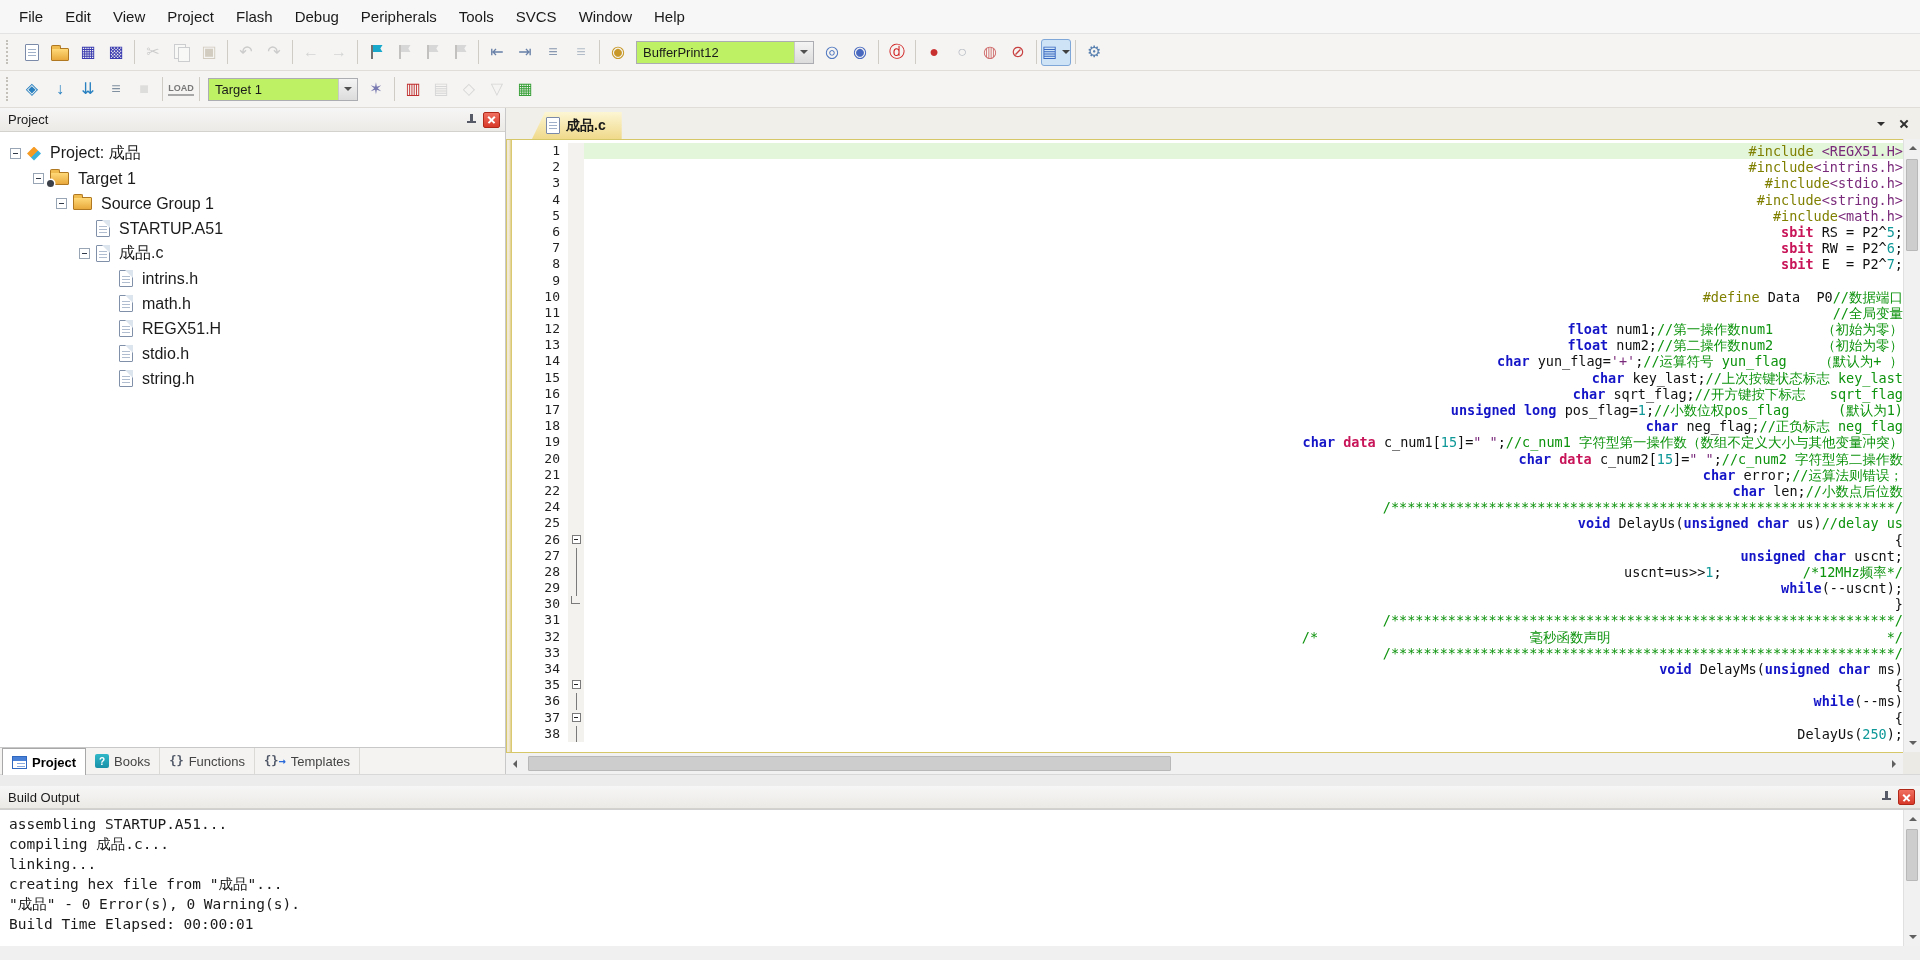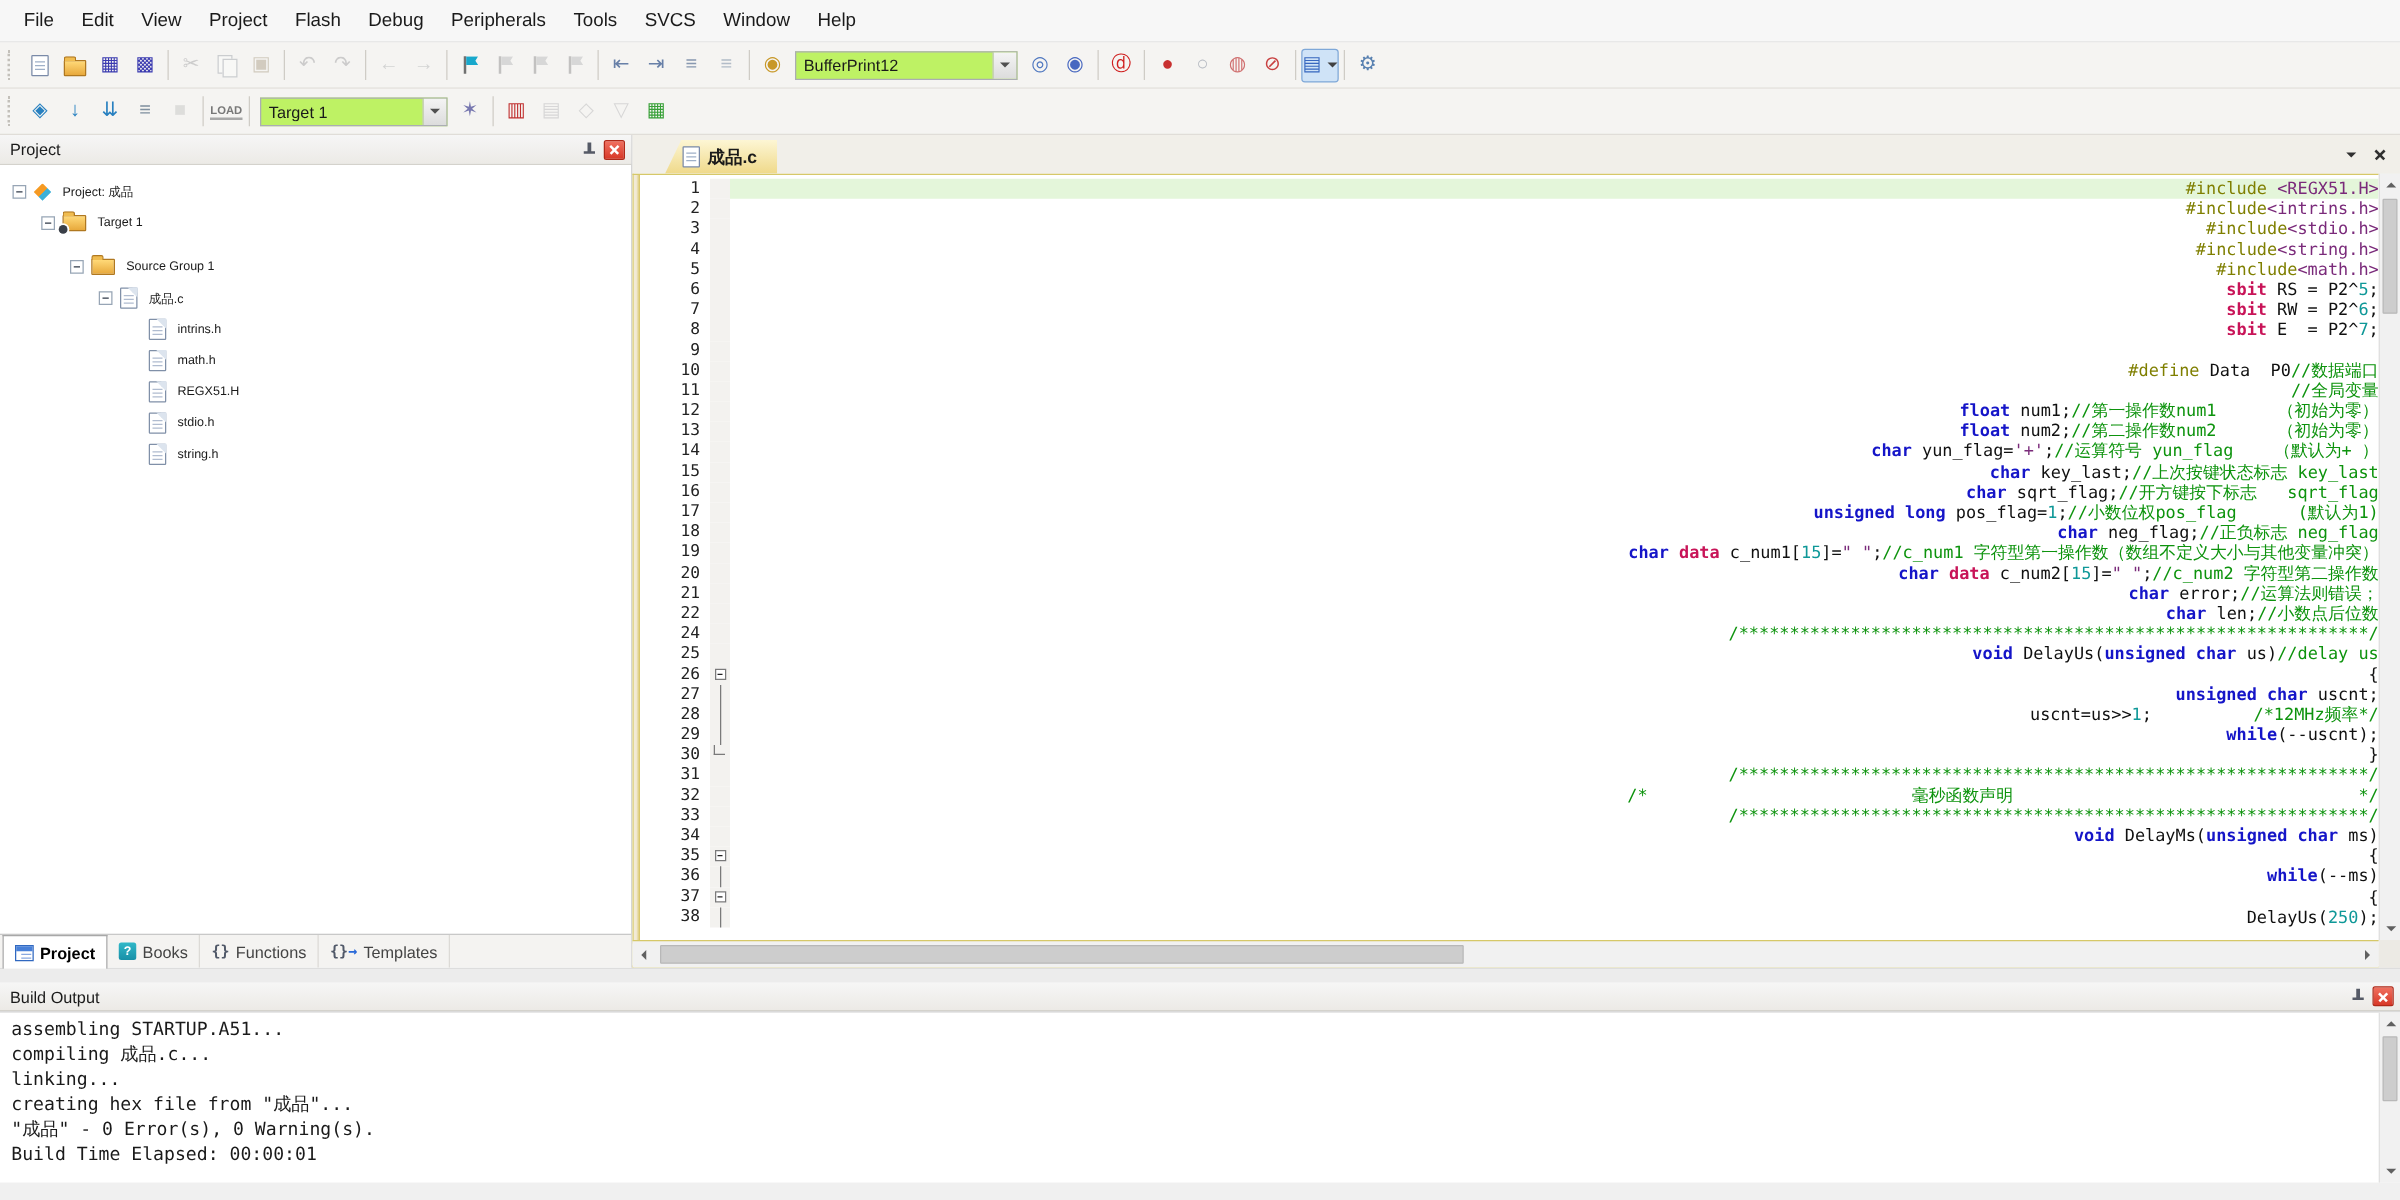--- a/index.html
+++ b/index.html
@@ -49,21 +49,21 @@
   #left { width:506px; background:#fff; border-right:1px solid #c8c8c8; display:flex; flex-direction:column; }
   .panel-cap { height:24px; background:linear-gradient(#f6f6f6,#eceae6); border-bottom:1px solid #d4d2cc;
     display:flex; align-items:center; padding:0 5px 0 8px; font-size:13px; flex:none; }
   .cap-title { flex:1; }
   .cap-pin { width:16px; height:16px; position:relative; margin-right:4px; }
   .cap-pin::before { content:""; position:absolute; left:7px; top:2px; width:3px; height:8px; background:#555a66; }
   .cap-pin::after { content:""; position:absolute; left:4px; top:9px; width:9px; height:2px; background:#555a66; box-shadow:3px 3px 0 -1px #555a66; }
   .cap-close { width:17px; height:16px; background:linear-gradient(#f07060,#d83828); border:1px solid #b02818; border-radius:2px; position:relative; }
   .cap-close::before, .cap-close::after { content:""; position:absolute; left:3px; top:6.5px; width:9px; height:1.6px; background:#fff; }
   .cap-close::before { transform:rotate(45deg); } .cap-close::after { transform:rotate(-45deg); }
-  #tree { flex:1; overflow:hidden; padding:9px 0 0 2px; font-size:10px;border-radius:23px; }
+  #tree { flex:1; overflow:hidden; padding:9px 0 0 2px; font-size:16px;border-radius:23px; }
   .trow { height:25px; display:flex; align-items:center; white-space:nowrap; }
   .expander { width:11px; height:11px; border:1px solid #97a5b5; background:#fff; position:relative; flex:none; margin-right:6px; }
   .expander::before { content:""; position:absolute; left:2px; top:4px; width:5px; height:1.4px; background:#303a48; }
   .exp-space { width:17px; flex:none; }
   .t-icon { flex:none; margin-right:6px; }
   .i-chip { width:14px; height:14px; background:linear-gradient(135deg,#f59a23 0 50%,#3bb0d8 50% 100%); clip-path:polygon(50% 0,100% 50%,50% 100%,0 50%); }
   .i-folder { width:19px; height:13px; background:linear-gradient(#ffd978,#e8a93c); border:1px solid #b07820; border-radius:1px; position:relative; }
   .i-folder::before { content:""; position:absolute; top:-4px; left:-1px; width:8px; height:3px; background:#f0bc50; border:1px solid #b07820; border-bottom:none; border-radius:2px 2px 0 0; }
   .i-folder.gear::after { content:""; position:absolute; left:-4px; bottom:-3px; width:7px; height:7px; background:#3a3f48; border-radius:50%; box-shadow:0 0 0 1.5px #fff; }
   .i-docfile { width:14px; height:17px; background:#fff; border:1px solid #8090a8; border-radius:1px; position:relative; }
@@ -306,24 +306,29 @@
         <div class="trow" style="padding-left: 8px;">
           <span class="expander"></span>
           <span class="t-icon i-chip"></span>
           <span class="tlabel">Project: 成品</span>
         </div>
         <div class="trow" style="padding-left: 31px;">
           <span class="expander"></span>
           <span class="t-icon i-folder gear"></span>
           <span class="tlabel">Target 1</span>
         </div>
-        <div class="trow" style="padding-left: 54px; margin-top: 10px;">
+        <div class="trow" style="padding-left: 54px;">
           <span class="expander"></span>
           <span class="t-icon i-folder"></span>
           <span class="tlabel">Source Group 1</span>
+        </div>
+        <div class="trow" style="padding-left: 77px;">
+          <span class="exp-space"></span>
+          <span class="t-icon i-docfile"></span>
+          <span class="tlabel">STARTUP.A51</span>
         </div>
         <div class="trow" style="padding-left: 77px;">
           <span class="expander"></span>
           <span class="t-icon i-docfile"></span>
           <span class="tlabel">成品.c</span>
         </div>
         <div class="trow" style="padding-left: 100px;">
           <span class="exp-space"></span>
           <span class="t-icon i-docfile"></span>
           <span class="tlabel">intrins.h</span>

